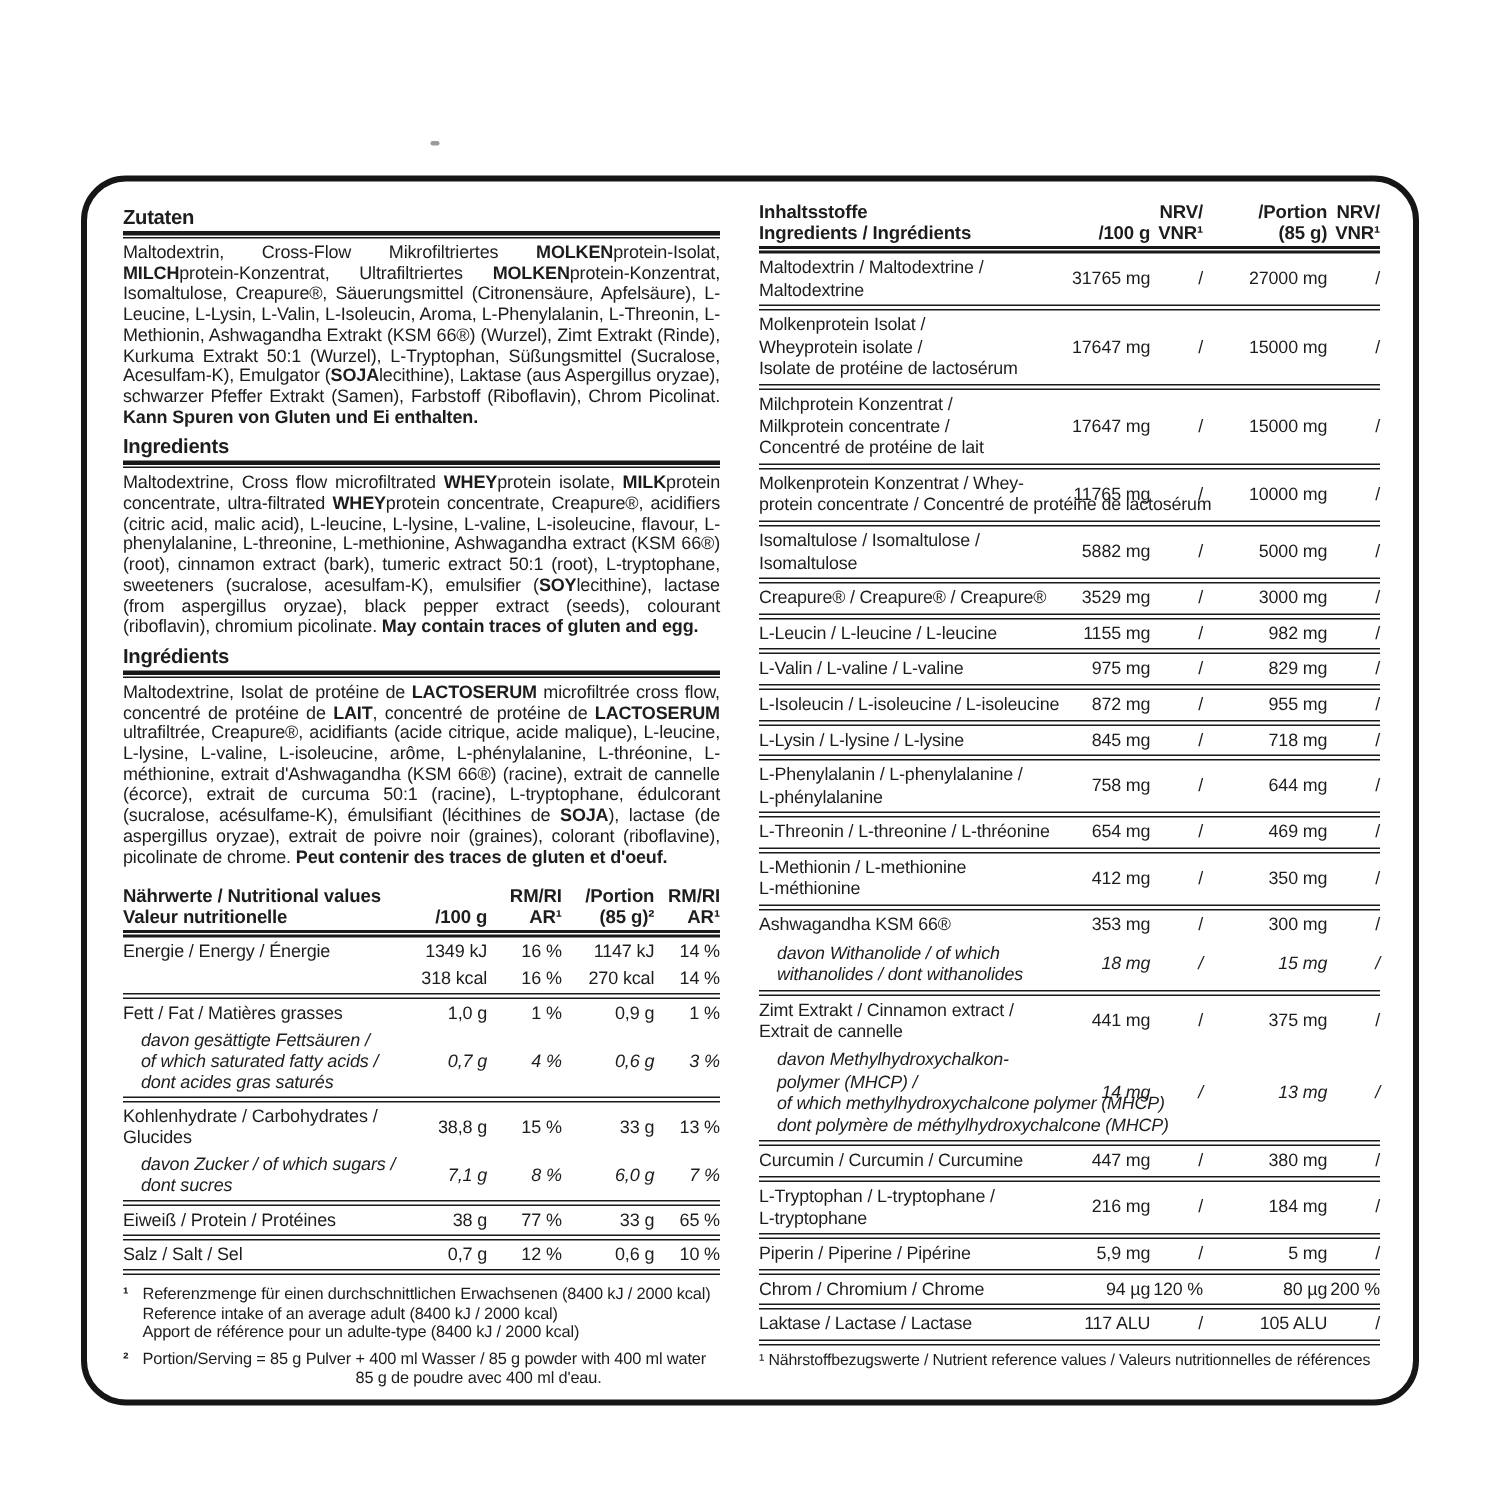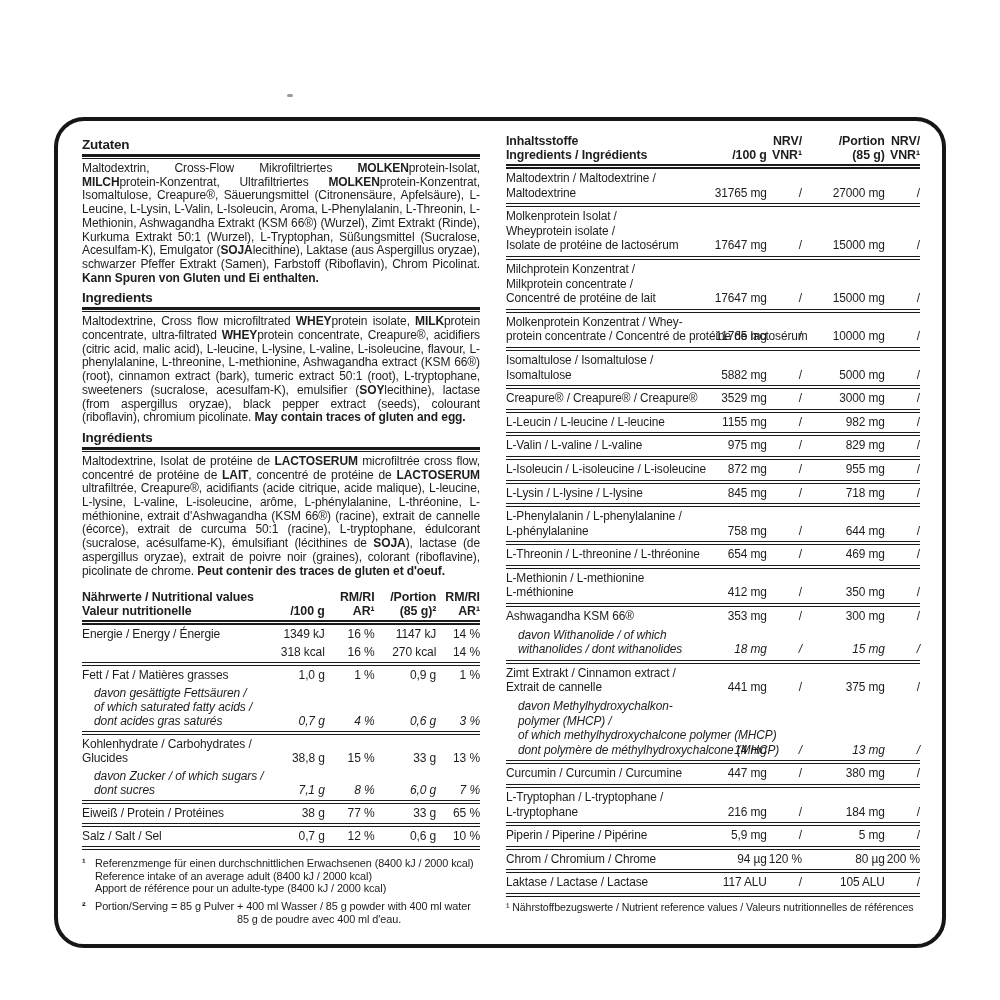--- a/index.html
+++ b/index.html
@@ -6,34 +6,34 @@
   body{
     width:1000px;height:1000px;background:#ffffff;position:relative;
     font-family:"Liberation Sans", sans-serif;color:#1d1d1d;
     -webkit-font-smoothing:antialiased;
   }
   .b{font-weight:700;}
   .stray{position:absolute;left:287px;top:94px;width:6px;height:3px;background:#9b9b9b;border-radius:2px;}
   .label-box{
     position:absolute;left:54px;top:117px;width:892px;min-height:778px;
     border:4px solid #161616;border-radius:30px;background:#fff;
-    box-sizing:border-box;padding:13px 22px 14px 24px;
+    box-sizing:border-box;padding:13px 22px 3px 24px;
     display:flex;gap:26px;letter-spacing:-0.1px;
   }
   .col-left{flex:0 0 398px;width:398px;}
   .col-right{flex:1;min-width:0;}
 
   .sec-heading{font-size:13.5px;font-weight:700;margin:3px 0 0 0;letter-spacing:-0.2px;}
   .h-rule{border-top:3px solid #191919;height:1px;border-bottom:1px solid #191919;margin:2px 0 3px 0;}
   .para{font-size:12px;line-height:13.7px;text-align:justify;margin:0 0 5px 0;}
 
   
   .t-head{display:flex;align-items:flex-end;font-weight:700;border-bottom:5px double #191919;padding-bottom:2px;}
   .t-head .t-cell{white-space:pre-line;}
-  .t-row{display:flex;align-items:flex-end;padding:2px 0 2px 0;}
+  .t-row{display:flex;align-items:center;padding:2px 0 2px 0;}
   .t-row.sep{border-bottom:4px double #191919;padding-bottom:3px;}
   .t-row.it{font-style:italic;}
   .t-row.ind .c0{padding-left:12px;box-sizing:border-box;}
   .t-cell{flex:0 0 auto;box-sizing:border-box;}
   .t-cell.c0{white-space:pre;overflow:visible;}
   .c1,.c2,.c3,.c4{text-align:right;white-space:pre;}
 
   .nutri{margin-top:12px;font-size:12px;line-height:14px;}
   .nutri .t-head{font-size:12.4px;line-height:14px;}
   .nutri .c0{width:45%;}

